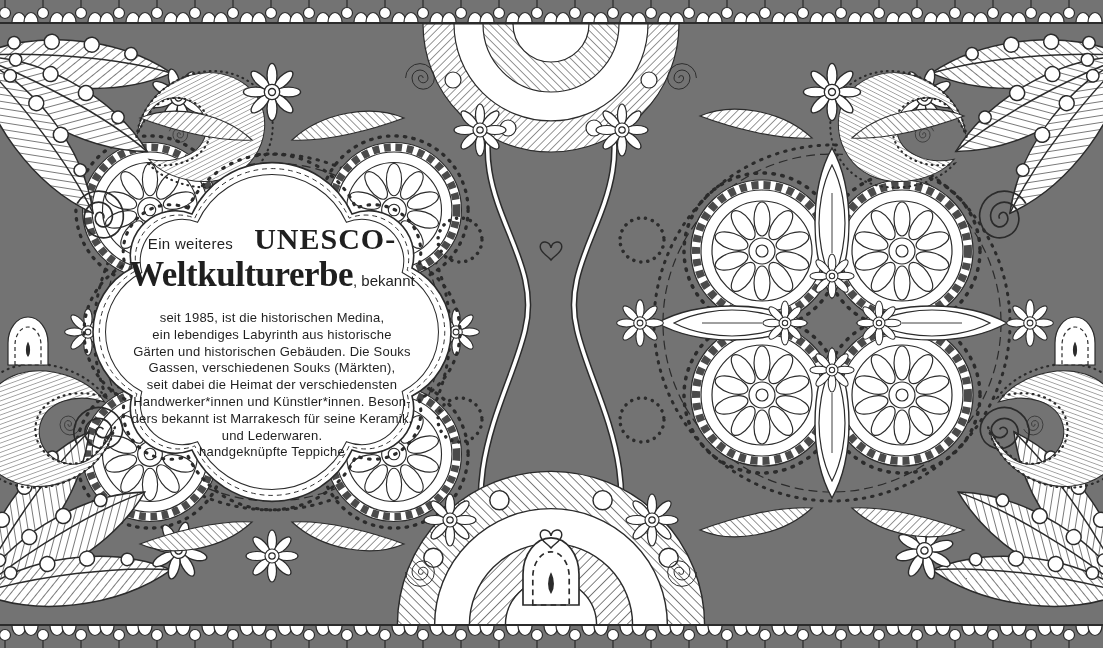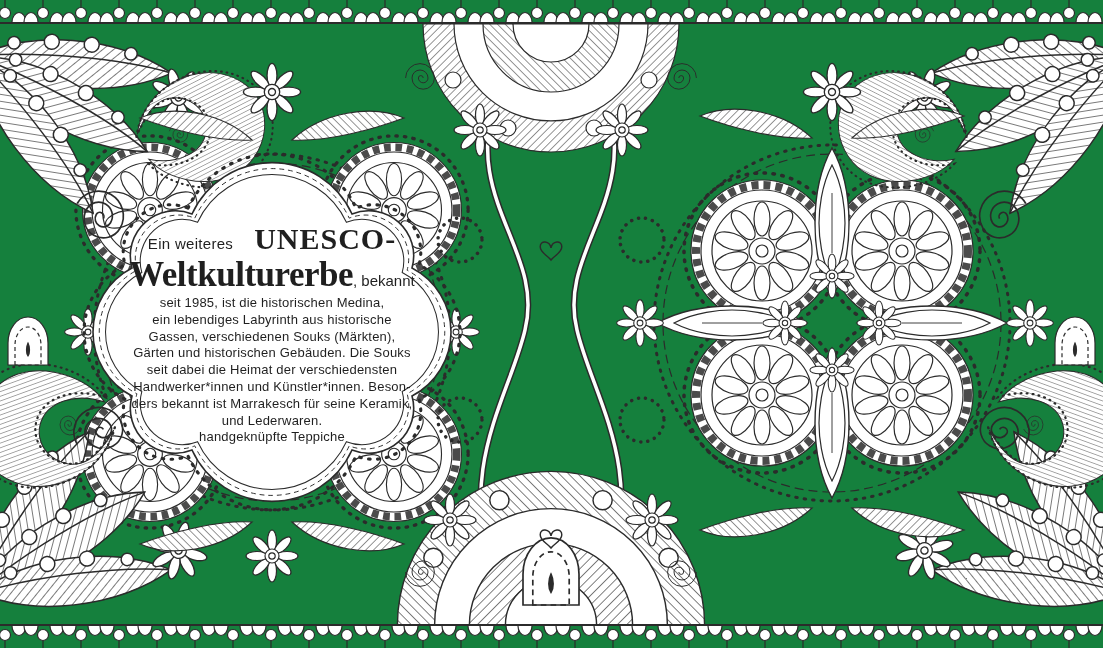--- a/index.html
+++ b/index.html
@@ -1,28 +1,28 @@
 <!DOCTYPE html>
 <html><head>
 <meta charset="utf-8">
 <style>
   html,body{margin:0;padding:0;background:#888;}
-  .page{position:relative;width:1103px;height:648px;background:#15803d;overflow:hidden;
+  .page{position:relative;width:1103px;height:648px;background:#737373;overflow:hidden;
         font-family:"Liberation Sans",sans-serif;}
   .art{position:absolute;left:0;top:0;}
   .caption{position:absolute;left:107px;top:222px;width:330px;text-align:center;
            color:#1f1f1f;z-index:5;}
   .cap-row{display:flex;justify-content:center;align-items:baseline;white-space:nowrap;}
   .lead{font-size:15px;letter-spacing:.3px;}
   .serif-big{font-family:"Liberation Serif",serif;font-weight:700;}
   .t1{font-size:30px;letter-spacing:1px;margin-left:21px;}
   .t2{font-size:35px;letter-spacing:-.5px;}
   .after{font-size:15px;}
   .cap-row.row1{height:33px;}
-  .cap-row.row2{height:37px;margin-bottom:3px;text-align:center;}
+  .cap-row.row2{height:37px;margin-bottom:18px;text-align:center;}
   .bodyline{font-size:13px;line-height:16.8px;white-space:nowrap;letter-spacing:.2px;}
 </style>
 </head>
 <body>
 
 <div class="page">
 
   <svg class="art" width="1103" height="648" viewBox="0 0 1103 648">
     <defs>
       <pattern id="h45" width="5.5" height="5.5" patternUnits="userSpaceOnUse" patternTransform="rotate(45)">
@@ -326,22 +326,22 @@
       <span class="lead">Ein weiteres</span>
       <span class="serif-big t1">UNESCO-</span>
     </div>
     <div class="cap-row row2">
       <span class="serif-big t2">Weltkulturerbe</span>
       <span class="after">, bekannt</span>
     </div>
     <div>
       <div class="bodyline">seit 1985, ist die historischen Medina,</div>
       <div class="bodyline">ein lebendiges Labyrinth aus historische</div>
+      <div class="bodyline">Gärten und historischen Gebäuden. Die Souks</div>
       <div class="bodyline">Gassen, verschiedenen Souks (Märkten),</div>
-      <div class="bodyline">Gärten und historischen Gebäuden. Die Souks</div>
       <div class="bodyline">seit dabei die Heimat der verschiedensten</div>
       <div class="bodyline">Handwerker*innen und Künstler*innen. Beson-</div>
       <div class="bodyline">ders bekannt ist Marrakesch für seine Keramik,</div>
       <div class="bodyline">und Lederwaren.</div>
       <div class="bodyline">handgeknüpfte Teppiche</div>
     </div>
   </div>
 
 </div>
 

